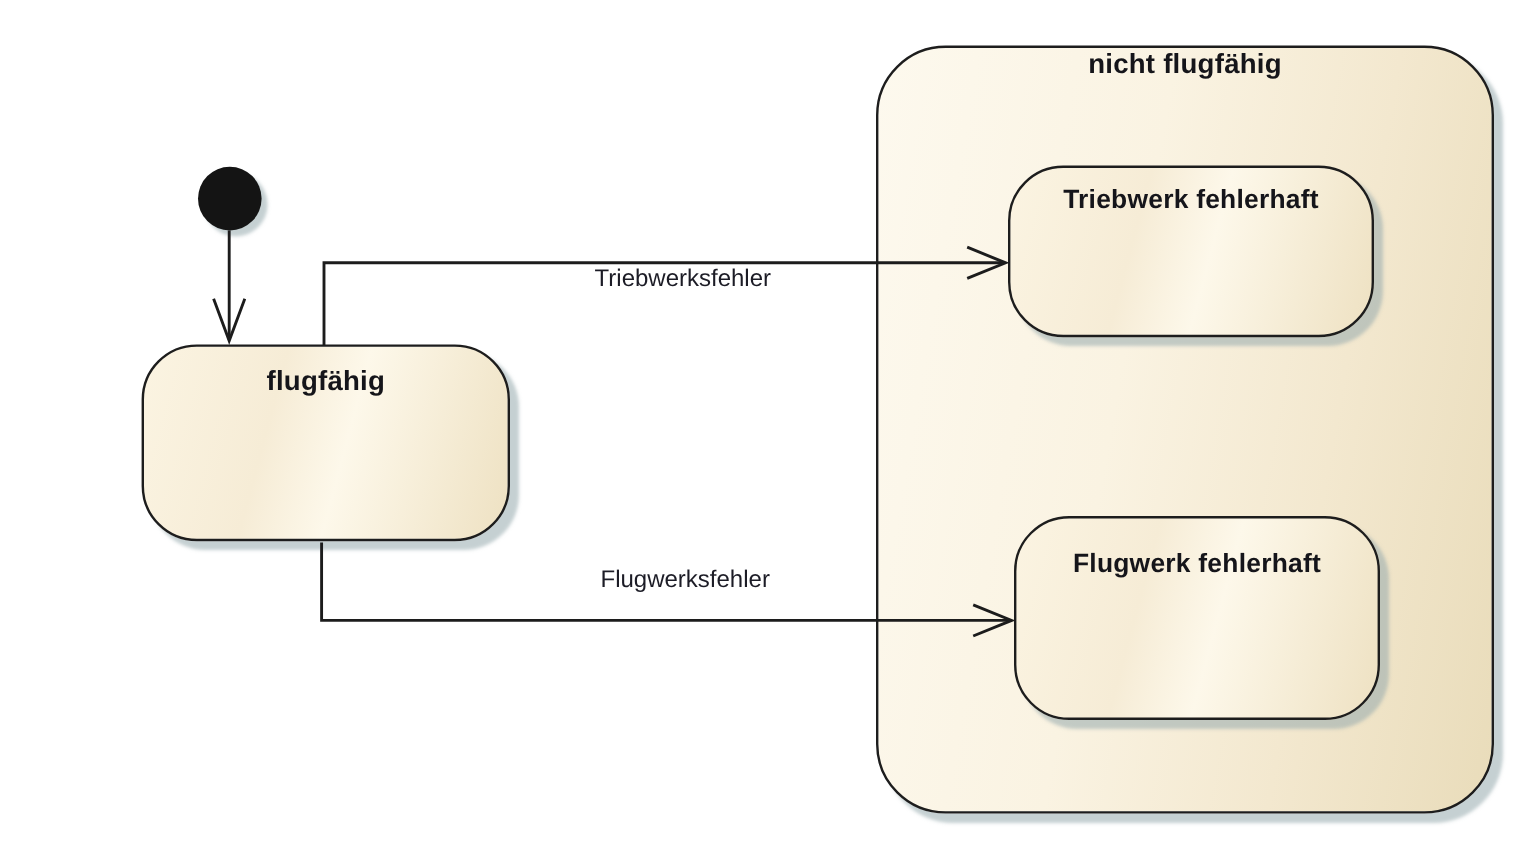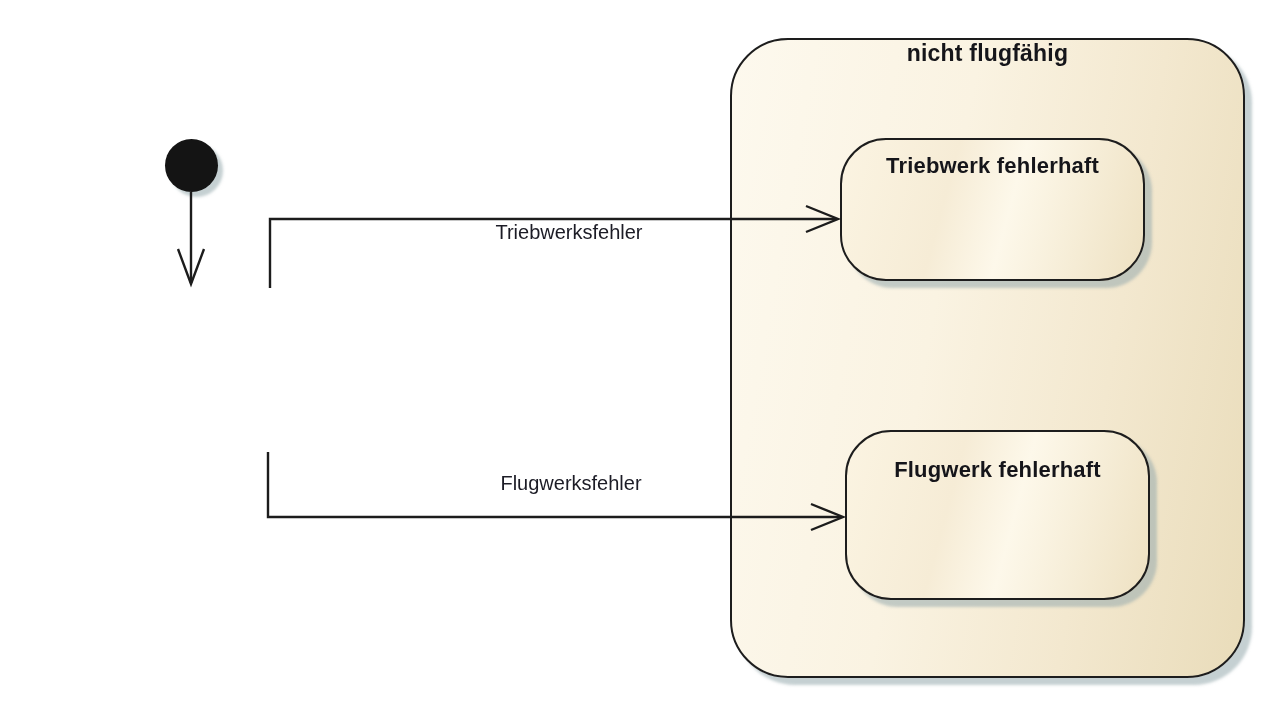--- a/index.html
+++ b/index.html
@@ -134,20 +134,23 @@
   </div>
 
   <div class="state triebwerk">
     <div class="state-label">Triebwerk fehlerhaft</div>
   </div>
 
   <div class="state flugwerk">
     <div class="state-label">Flugwerk fehlerhaft</div>
   </div>
 
+  <div class="state flugfaehig">
+    <div class="state-label">flugfähig</div>
+  </div>
 
   <div class="initial-node"></div>
 
   <svg class="edges" viewBox="0 0 1280 719" xmlns="http://www.w3.org/2000/svg">
 
     <polyline points="191,192 191,283"></polyline>
     <polyline points="178,249 191,284 204,249"></polyline>
 
     <polyline points="270,288 270,219 836,219"></polyline>
     <polyline points="806,206 838,219 806,232"></polyline>

